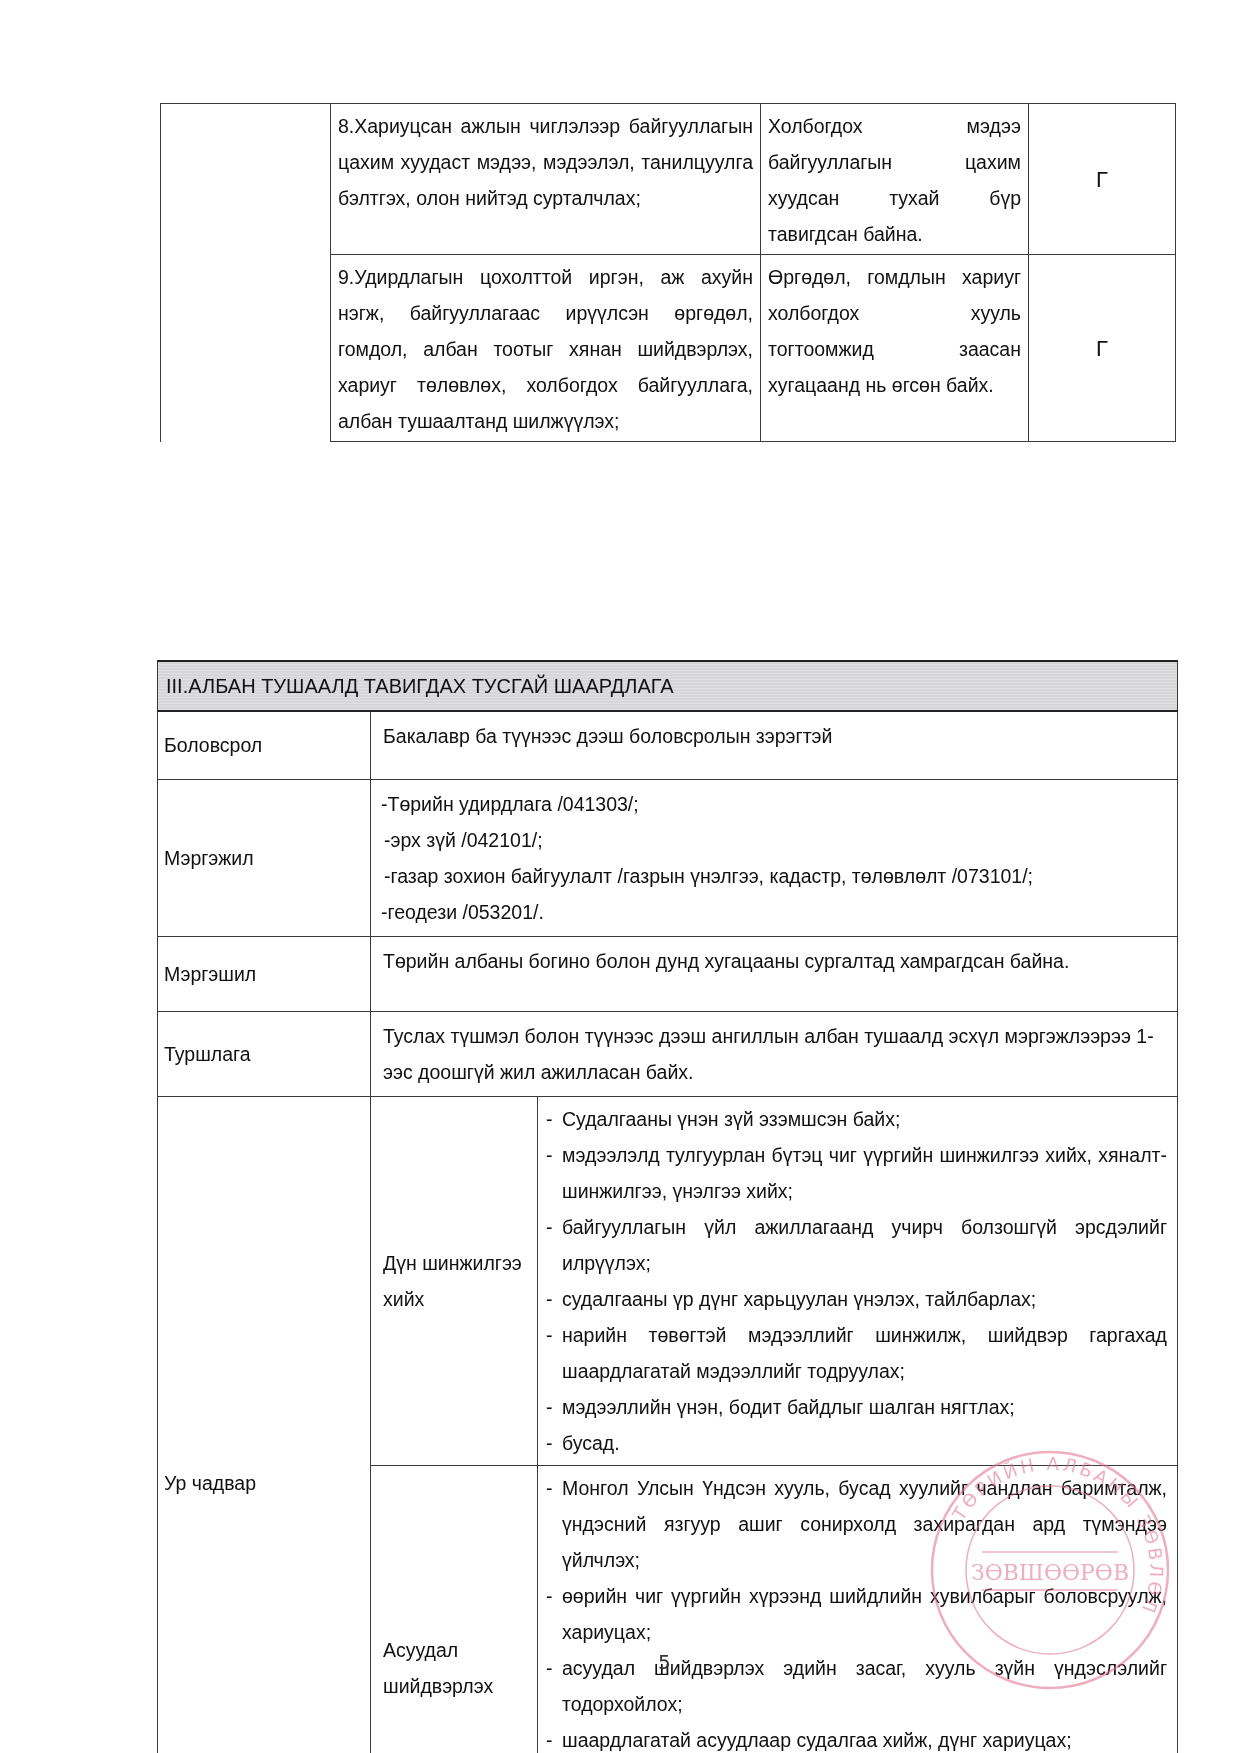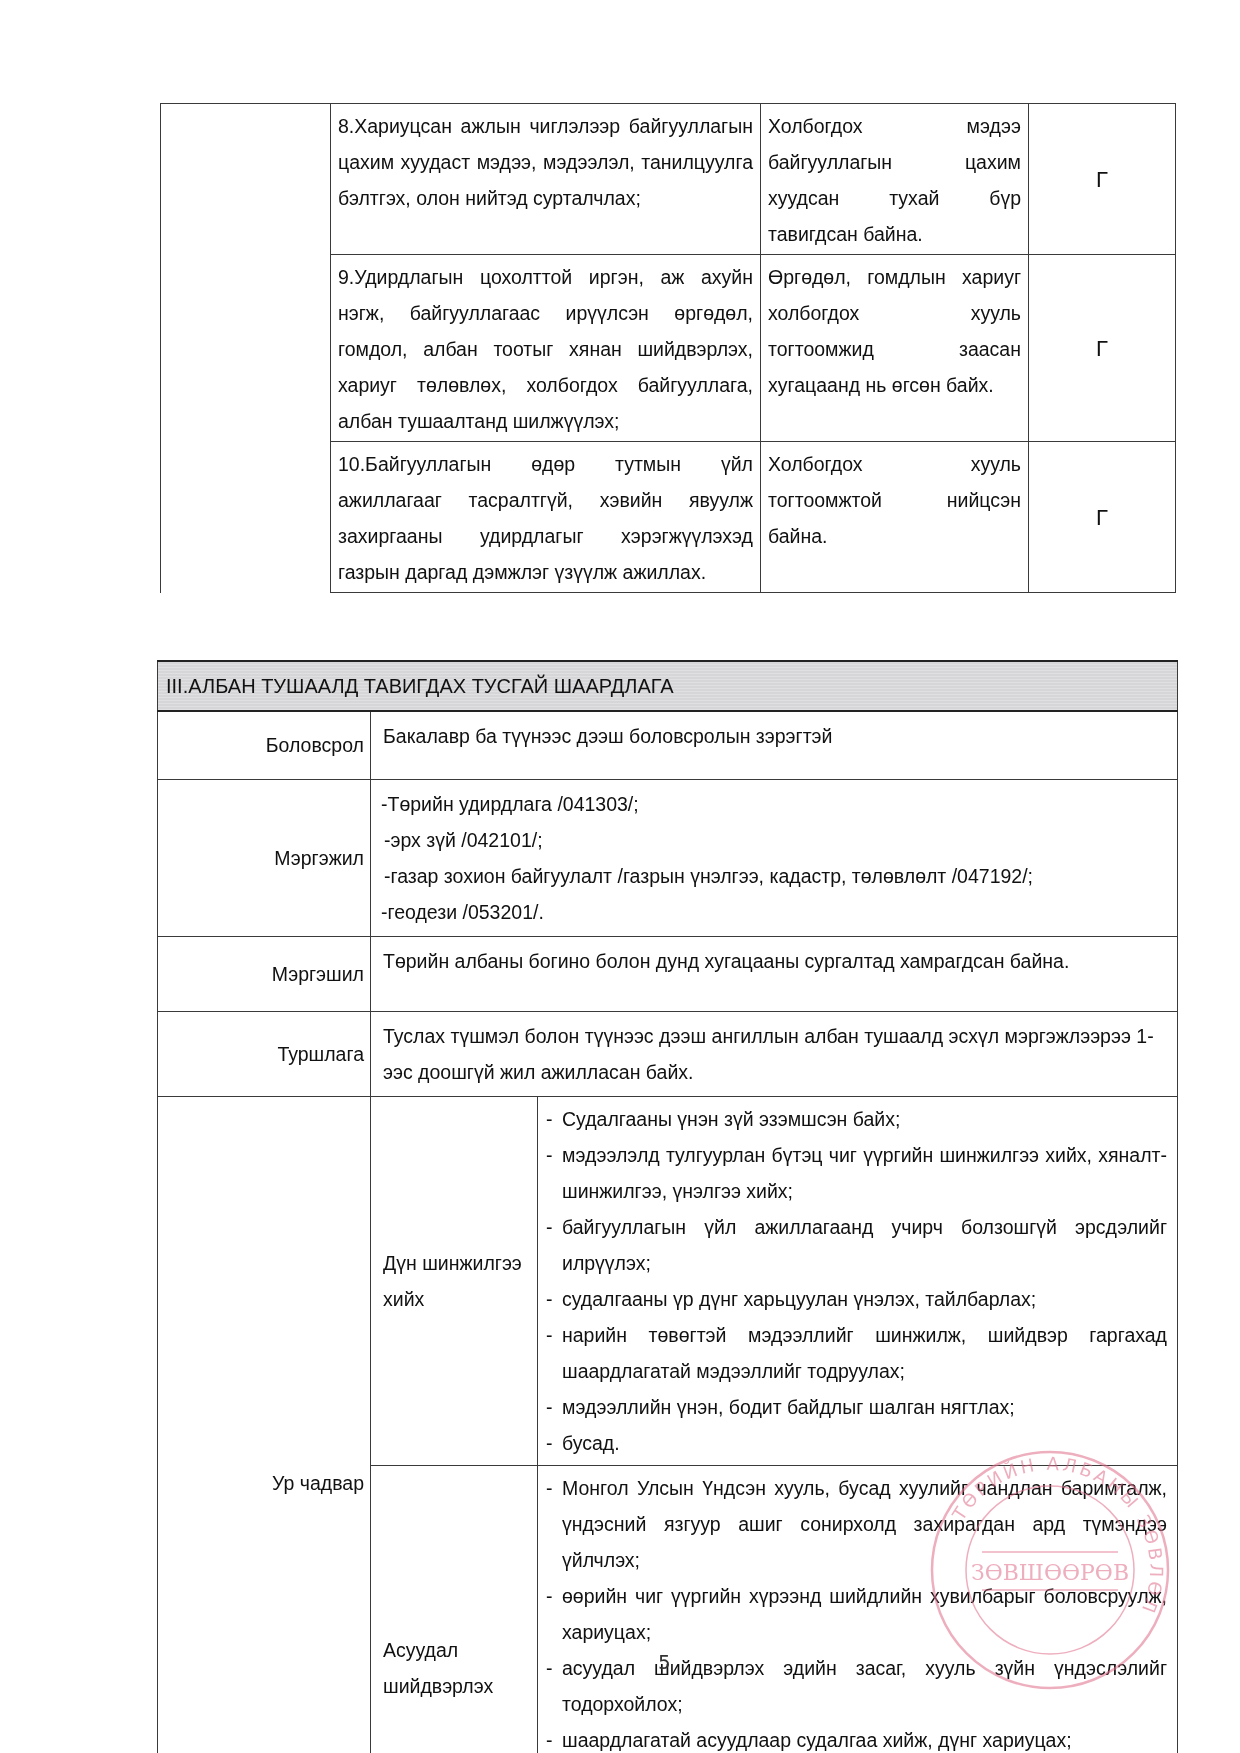--- a/index.html
+++ b/index.html
@@ -21,21 +21,21 @@
   #t1 td.grade { text-align:center; vertical-align:middle; font-size:22px; }
 
   
   #t2 { left:157px; top:660px; width:1020px; }
   #t2 td.hdr {
     background:#d6d6d8;
     background-image:repeating-linear-gradient(0deg, rgba(255,255,255,0.25) 0 1px, rgba(0,0,0,0) 1px 3px);
     font-weight:normal; font-size:20px; height:48px; vertical-align:middle; padding:0 8px;
     border-top:2px solid #222; border-bottom:2.5px solid #222;
   }
-  #t2 td.lbl { text-align:right; vertical-align:middle; padding:0 6px; }
+  #t2 td.lbl { text-align:left; vertical-align:middle; padding:0 6px; }
   #t2 td.sub { vertical-align:middle; padding:0 12px; }
   #t2 td.txt { padding:6px 10px 6px 12px; }
   #t2 td.lst { padding:4px 10px 4px 6px; }
   ul.dash { list-style:none; margin:0; padding:0; }
   ul.dash li { position:relative; padding-left:18px; text-align:justify; text-align-last:left; }
   ul.dash li::before { content:"-"; position:absolute; left:2px; top:0; }
   .line { display:block; }
 
   #page-num { position:absolute; left:658px; top:1650px; font-size:20px; color:#333; font-family:"DejaVu Sans", sans-serif; }
 
@@ -58,26 +58,20 @@
     <td class="j">8.Хариуцсан ажлын чиглэлээр байгууллагын цахим хуудаст мэдээ, мэдээлэл, танилцуулга бэлтгэх, олон нийтэд сурталчлах;</td>
     <td class="j">Холбогдох мэдээ байгууллагын цахим хуудсан тухай бүр тавигдсан байна.</td>
     <td class="grade">Г</td>
   </tr>
   <tr style="height:180px">
     <td class="blank"></td>
     <td class="j">9.Удирдлагын цохолттой иргэн, аж ахуйн нэгж, байгууллагаас ирүүлсэн өргөдөл, гомдол, албан тоотыг хянан шийдвэрлэх, хариуг төлөвлөх, холбогдох байгууллага, албан тушаалтанд шилжүүлэх;</td>
     <td class="j">Өргөдөл, гомдлын хариуг холбогдох хууль тогтоомжид заасан хугацаанд нь өгсөн байх.</td>
     <td class="grade">Г</td>
   </tr>
-  <tr style="height:138px">
-    <td class="blank"></td>
-    <td class="j">10.Байгууллагын өдөр тутмын үйл ажиллагааг тасралтгүй, хэвийн явуулж захиргааны удирдлагыг хэрэгжүүлэхэд газрын даргад дэмжлэг үзүүлж ажиллах.</td>
-    <td class="j">Холбогдох хууль тогтоомжтой нийцсэн байна.</td>
-    <td class="grade">Г</td>
-  </tr>
 </tbody>
   </table>
 
 <table id="t2">
   <colgroup>
     <col style="width:213px">
       <col style="width:167px">
       <col style="width:640px">
   </colgroup>
   <tbody>
@@ -86,21 +80,21 @@
   </tr>
   <tr style="height:68px">
     <td class="lbl">Боловсрол</td>
     <td class="txt" colspan="2">Бакалавр ба түүнээс дээш боловсролын зэрэгтэй</td>
   </tr>
   <tr style="height:120px">
     <td class="lbl">Мэргэжил</td>
     <td class="txt" colspan="2" style="padding-left:10px;">
       <span class="line">-Төрийн удирдлага /041303/;</span>
       <span class="line" style="padding-left:3px">-эрх зүй /042101/;</span>
-      <span class="line" style="padding-left:3px">-газар зохион байгуулалт /газрын үнэлгээ,  кадастр, төлөвлөлт /047192/;</span>
+      <span class="line" style="padding-left:3px">-газар зохион байгуулалт /газрын үнэлгээ,  кадастр, төлөвлөлт /073101/;</span>
       <span class="line">-геодези /053201/.</span>
     </td>
   </tr>
   <tr style="height:75px">
     <td class="lbl">Мэргэшил</td>
     <td class="txt j" colspan="2">Төрийн албаны богино болон дунд хугацааны сургалтад хамрагдсан байна.</td>
   </tr>
   <tr style="height:70px">
     <td class="lbl">Туршлага</td>
     <td class="txt" colspan="2">Туслах түшмэл болон түүнээс дээш ангиллын албан тушаалд эсхүл мэргэжлээрээ 1-ээс доошгүй жил ажилласан байх.</td>

